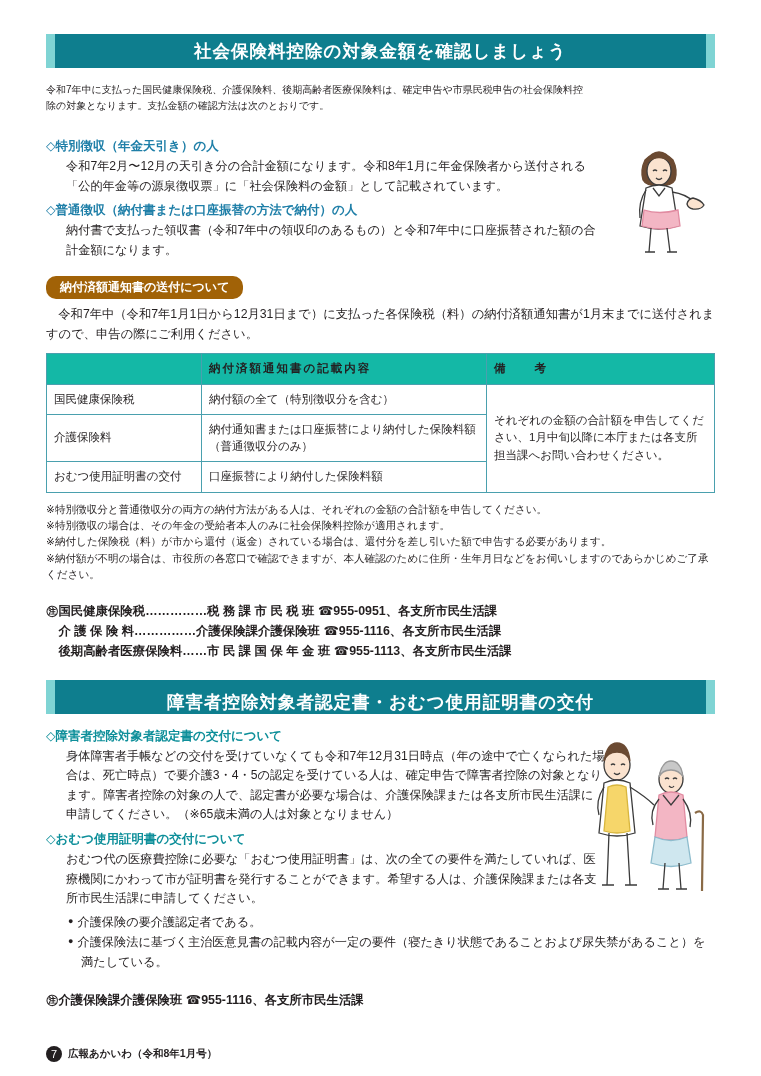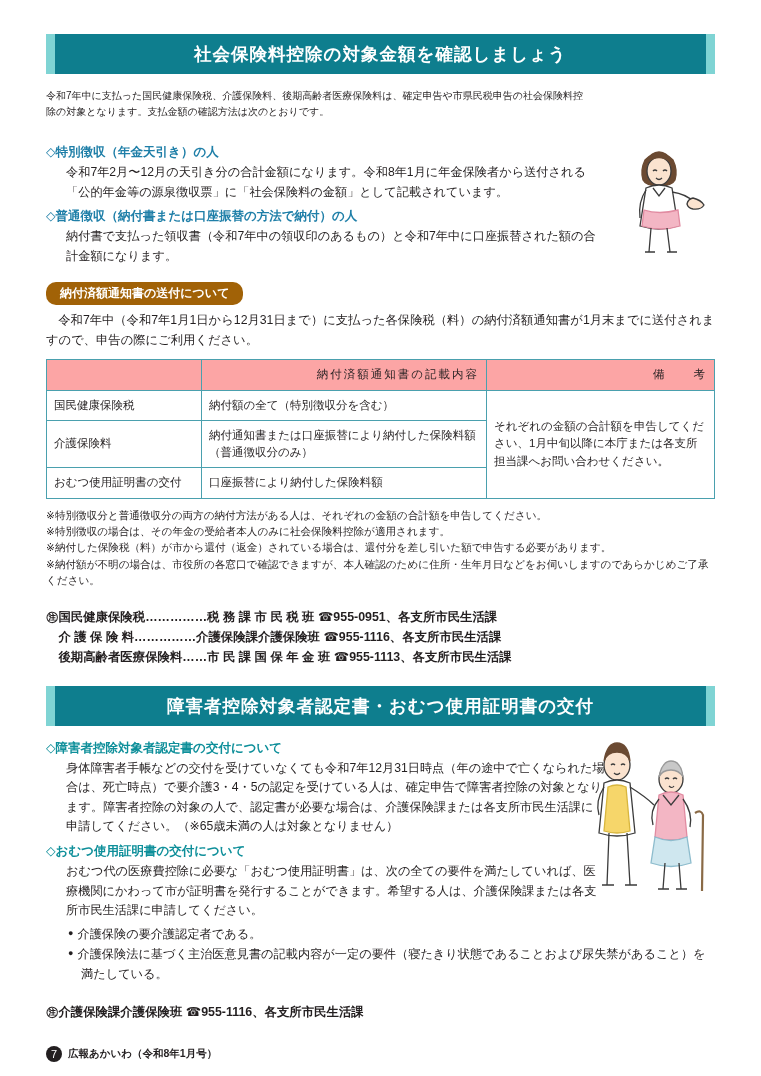--- a/index.html
+++ b/index.html
@@ -14,21 +14,21 @@
   .page{
     position:absolute;
     left:0;top:0;width:761px;height:1076px;
     box-sizing:border-box;
     padding:34px 46px 0 46px;
   }
   
   .sec-head{
     position:relative;
     background:#0e7e8e;
-    height:40px;
+    height:34px;
     border-radius:2px;
     display:flex;align-items:center;justify-content:center;
     margin-bottom:14px;
   }
   .sec-head .bar-left{
     position:absolute;left:0;top:0;bottom:0;width:9px;background:#7fd4d4;
   }
   .sec-head .bar-right{
     position:absolute;right:0;top:0;bottom:0;width:9px;background:#7fd4d4;
   }
@@ -58,31 +58,31 @@
     border-collapse:collapse;width:100%;margin:4px 0 8px 0;
     font-size:11.5px;
   }
   table.ins th,table.ins td{
     border:1px solid #4aa0ae;
     padding:6px 7px;
     vertical-align:middle;
     line-height:1.5;
   }
   table.ins th{
-    background:#fca5a5;font-weight:normal;text-align:right;
+    background:#14b8a6;font-weight:bold;text-align:left;
     letter-spacing:2px;
   }
   table.ins td.c1{width:140px;}
   table.ins td.c2{width:270px;}
   
   .note{font-size:10.6px;line-height:1.55;margin:0;}
   .contact{font-size:12.4px;line-height:1.65;font-weight:bold;margin-top:18px;}
   .contact div{white-space:pre;}
   
-  .sec2{margin-top:18px;}
+  .sec2{margin-top:18px;align-items:flex-end;}
   .req-title{font-size:12.4px;margin:8px 0 2px 0;}
   ul.reqs{margin:0 0 0 22px;padding:0;list-style:none;font-size:12.2px;line-height:1.6;}
   ul.reqs li{margin-bottom:1px;text-indent:-13px;padding-left:13px;}
   ul.reqs li:before{content:"\25CF";font-size:9px;margin-right:4px;vertical-align:2px;}
   
   .footer{
     position:absolute;left:46px;bottom:14px;display:flex;align-items:center;gap:6px;
   }
   .pagenum{
     width:16px;height:16px;border-radius:50%;background:#231f20;color:#fff;

